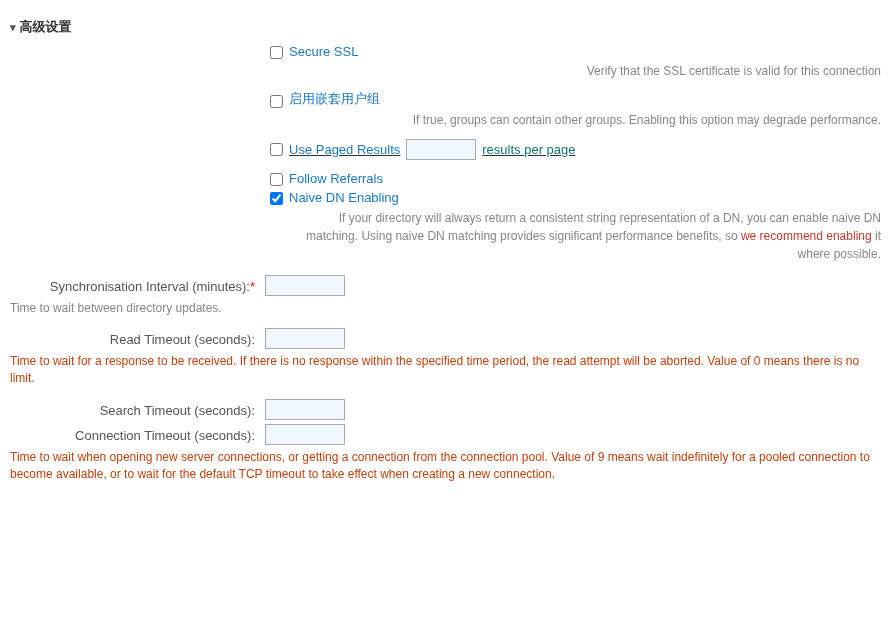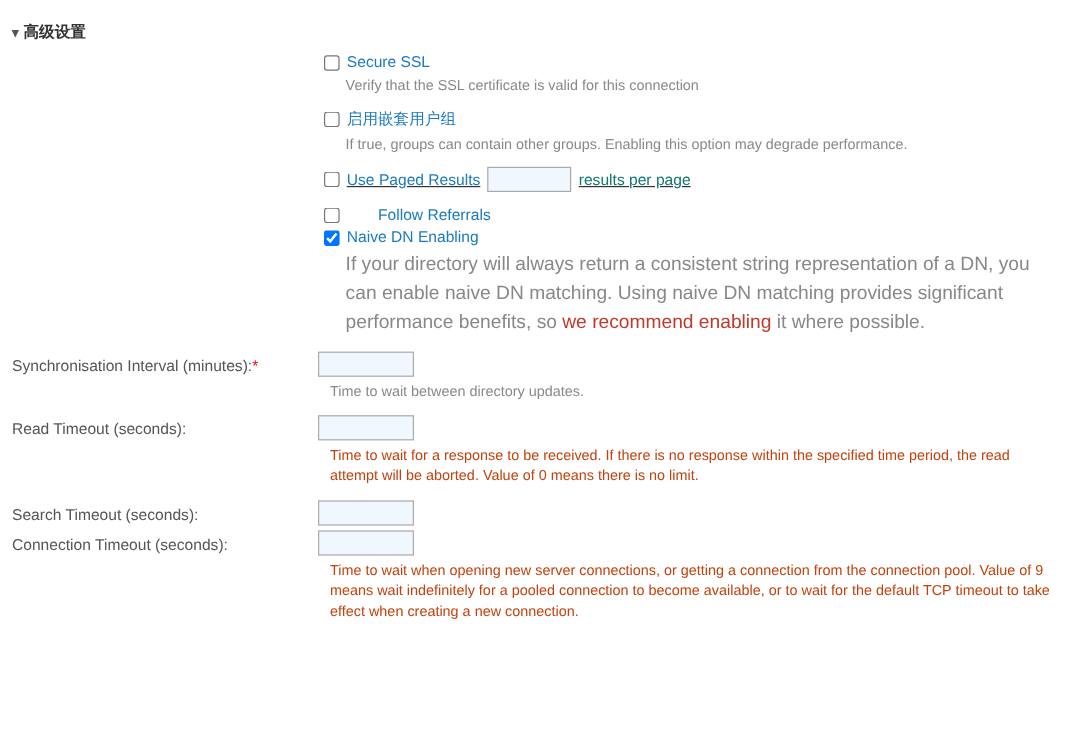--- a/index.html
+++ b/index.html
@@ -25,41 +25,42 @@
     .section-header .arrow {
       font-size: 11px;
       color: #555;
     }
     .section-content {
       padding: 0 10px 10px 10px;
     }
     
     .checkbox-row {
       display: flex;
-      align-items: center;
+      align-items: flex-end;
       margin-bottom: 4px;
       margin-left: 260px;
     }
     .checkbox-row input[type="checkbox"] {
       margin-top: 2px;
       margin-right: 6px;
       flex-shrink: 0;
     }
     .checkbox-label {
       font-size: 13px;
       color: #1a7abf;
       font-weight: normal;
     }
     .help-text {
       font-size: 12px;
       color: #888;
       margin-left: 260px;
       margin-bottom: 10px;
       padding-left: 18px;
       line-height: 1.4;
+      text-align: right;
     }
     
     .paged-results-row {
       display: flex;
       align-items: center;
       margin-bottom: 4px;
       margin-left: 260px;
       text-decoration: underline;
     }
     .paged-results-row input[type="checkbox"] {
@@ -82,20 +83,21 @@
       font-size: 13px;
       color: #0f766e;
     }
     
     .field-row {
       display: flex;
       align-items: flex-start;
       margin-bottom: 4px;
     }
     .field-label {
+      text-align: right;
       width: 255px;
       padding-right: 10px;
       padding-top: 4px;
       font-size: 13px;
       color: #555;
       flex-shrink: 0;
     }
     .field-label .required {
       color: red;
     }
@@ -103,36 +105,36 @@
       width: 80px;
       border: 1px solid #aaa;
       padding: 2px 4px;
       font-size: 13px;
       color: #333;
       background: #f0f7ff;
     }
     .field-help {
       font-size: 12px;
       color: #888;
-      margin-left: 265px;
       margin-bottom: 12px;
       line-height: 1.4;
     }
     .field-help.blue {
       color: #c2410c;
     }
     
     .naive-dn-text {
-      font-size: 16px;
+      font-size: 12px;
       color: #888;
       margin-left: 260px;
       margin-bottom: 12px;
       padding-left: 18px;
       line-height: 1.5;
       max-width: 620px;
+      text-align: right;
     }
     .naive-dn-text .recommend {
       color: #c0392b;
     }
   </style>
 </head>
 <body>
 
 <div class="section-header">
   <span class="arrow">▾</span>
@@ -153,21 +155,21 @@
   </div>
   <div class="help-text">If true, groups can contain other groups. Enabling this option may degrade performance.</div>
 
   <div class="paged-results-row">
     <input type="checkbox" style="">
     <span class="checkbox-label">Use Paged Results</span>
     <input type="text" style="">
     <span class="suffix">results per page</span>
   </div>
 
-  <div class="checkbox-row" style="margin-top:11px;gap:26px;">
+  <div class="checkbox-row" style="margin-top:11px;">
     <input type="checkbox" style="">
     <span class="checkbox-label">Follow Referrals</span>
   </div>
 
   <div class="checkbox-row">
     <input type="checkbox" checked="" style="">
     <span class="checkbox-label">Naive DN Enabling</span>
   </div>
   <div class="naive-dn-text">
     If your directory will always return a consistent string representation of a DN, you can enable naive DN matching. Using naive DN matching provides significant performance benefits, so <span class="recommend">we recommend enabling</span> it where possible.

